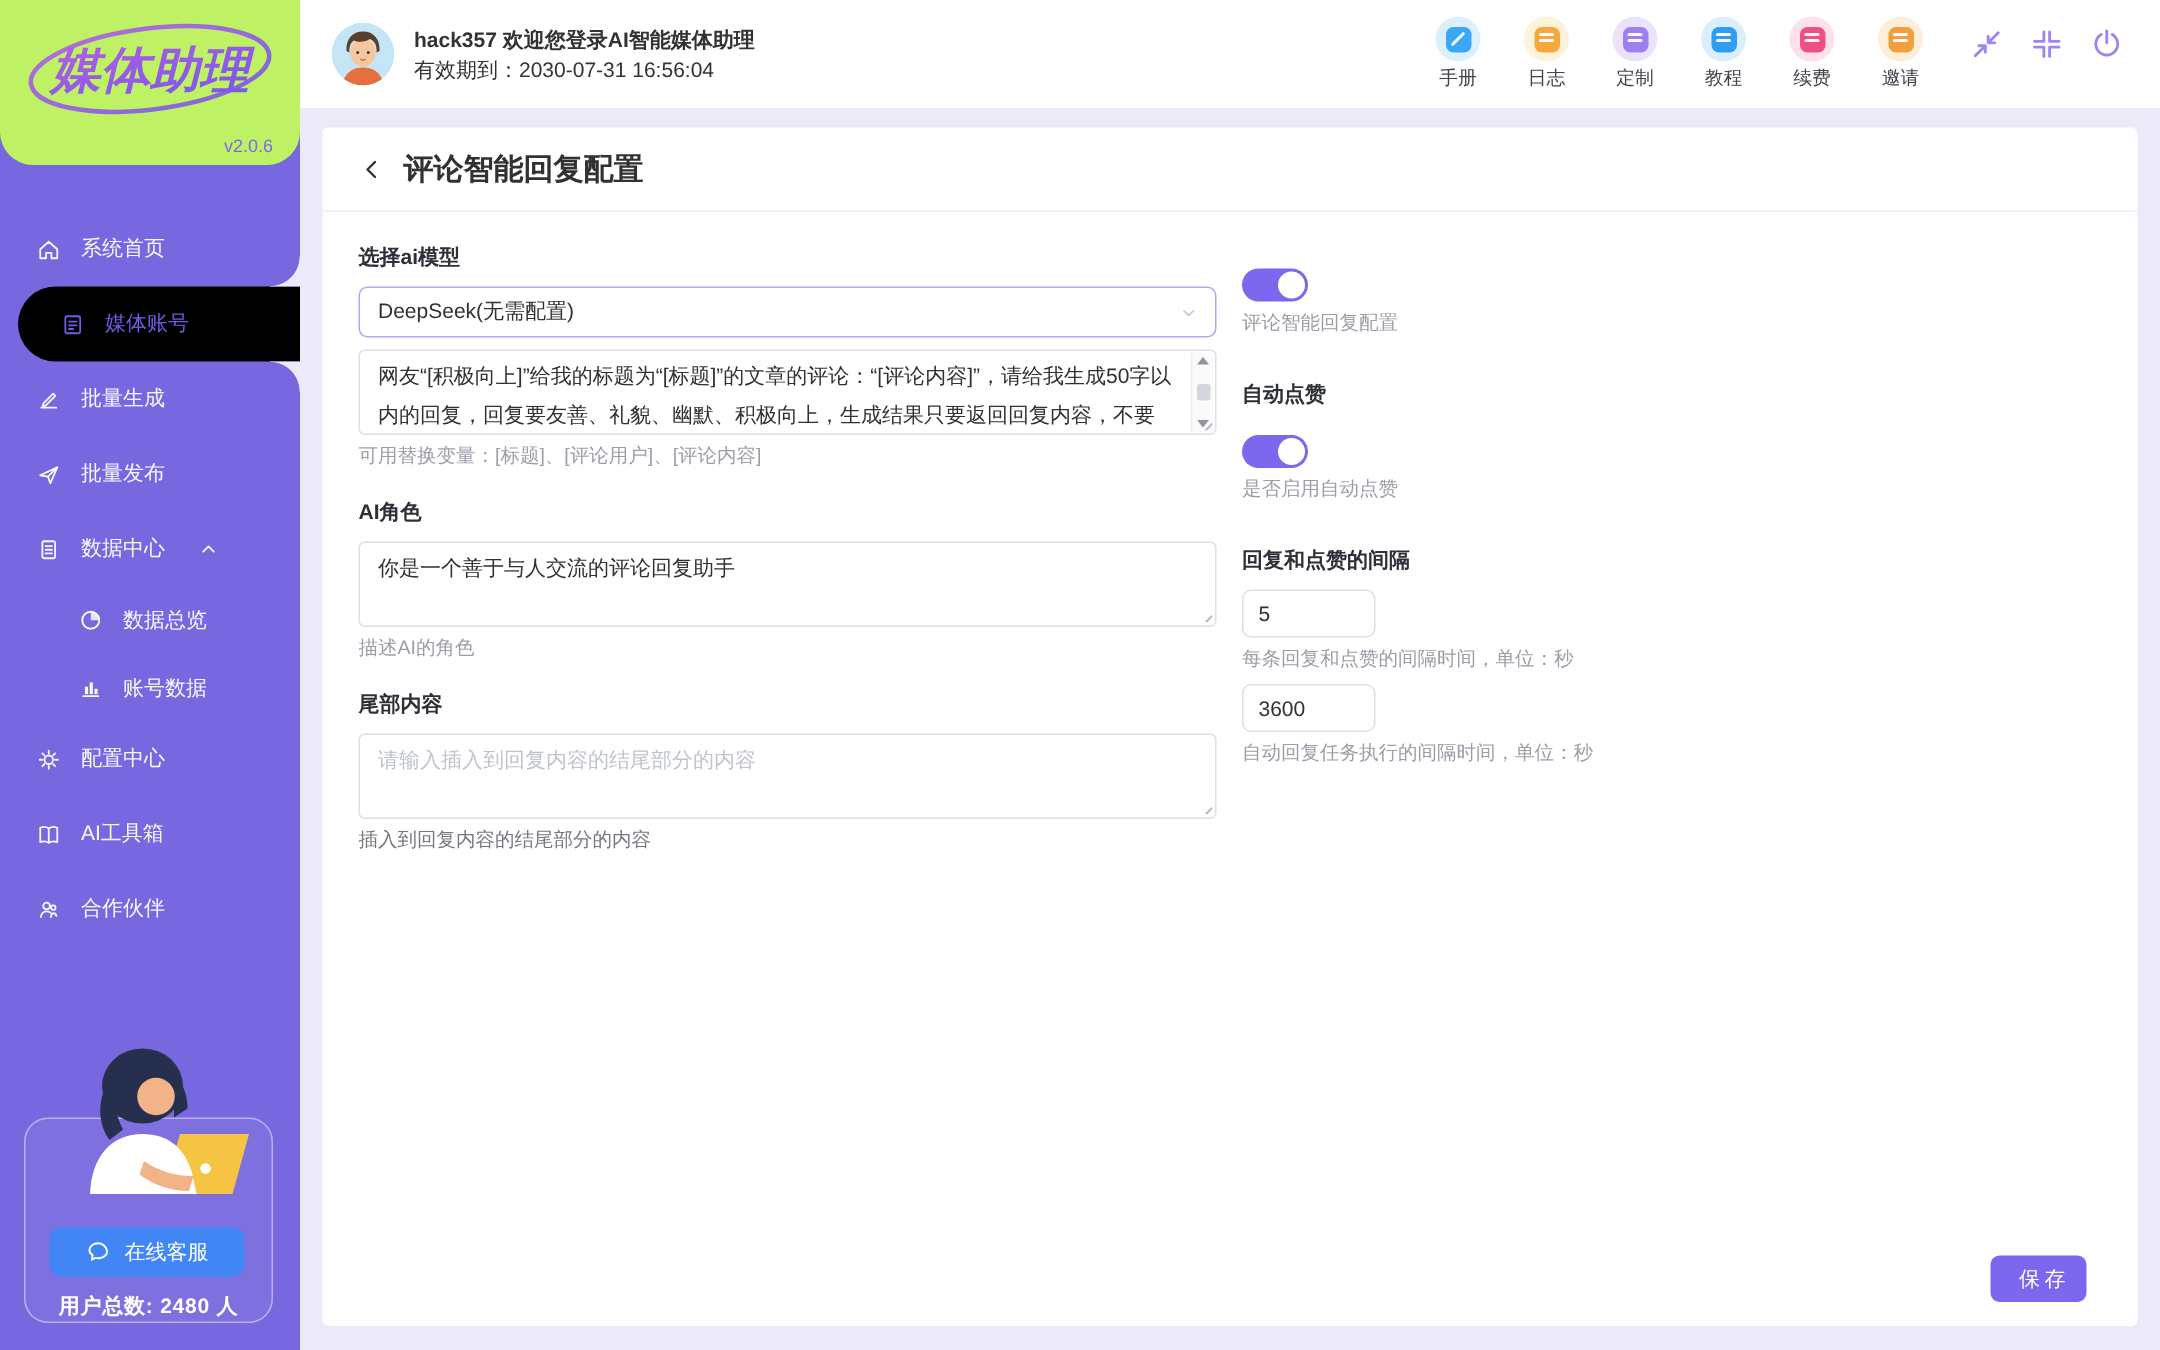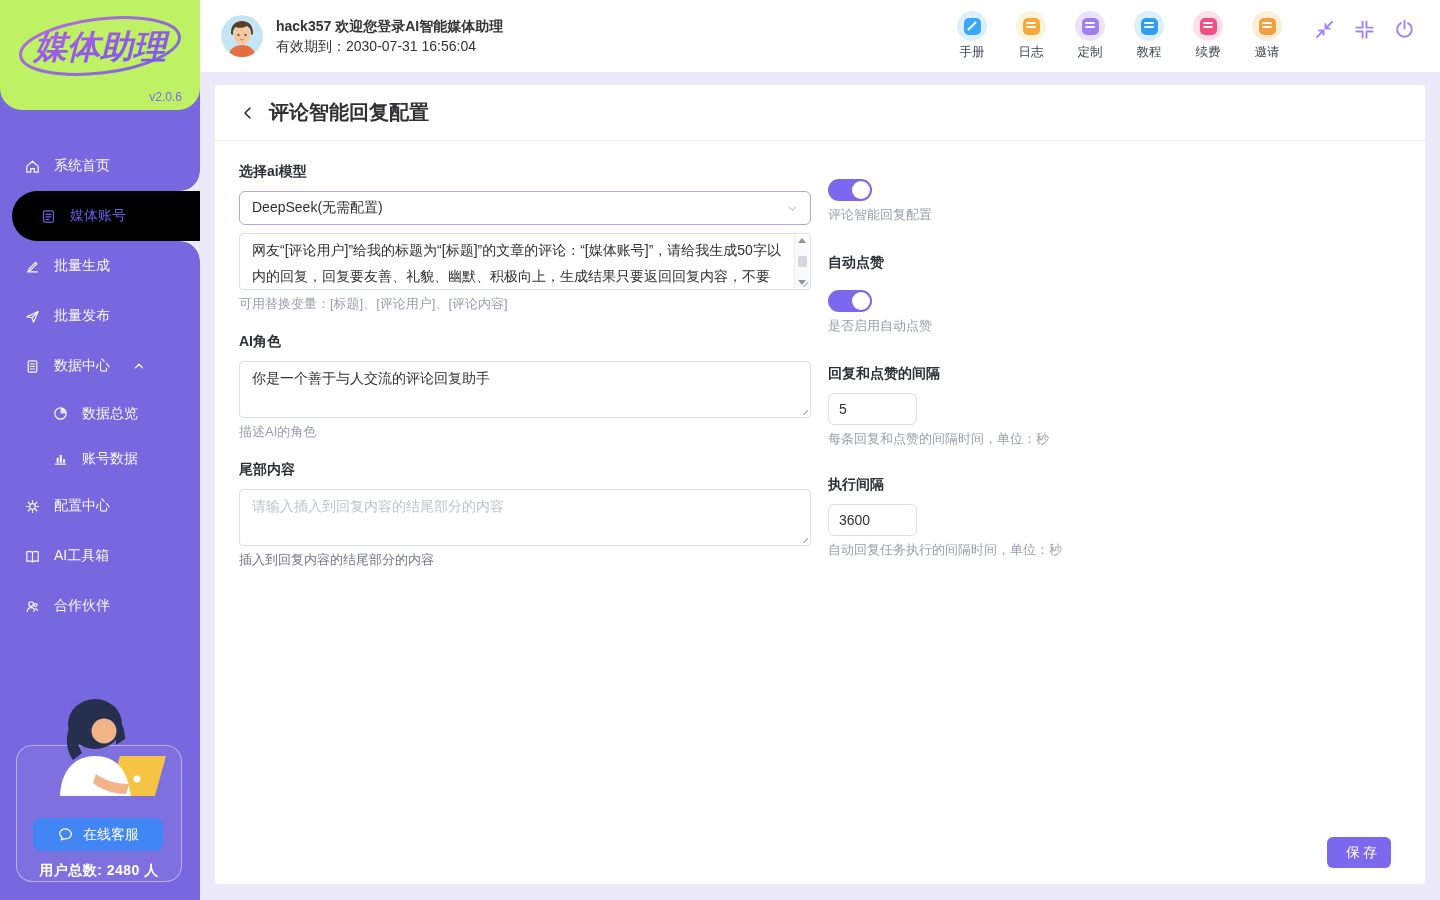--- a/index.html
+++ b/index.html
@@ -301,21 +301,21 @@
   <div class="col-left">
     <div class="flabel">选择ai模型</div>
     <div class="select-box">
       <span class="select-value">DeepSeek(无需配置)</span>
       <svg class="select-arrow" viewBox="0 0 24 24" fill="none" stroke="#C0C4CC" stroke-width="2.2" stroke-linecap="round" stroke-linejoin="round">
           <path d="M5 9l7 7 7-7"></path>
         </svg>
     </div>
 
     <div class="fake-ta">
-      <div class="ta-text">网友“[评论用户]”给我的标题为“[标题]”的文章的评论：“[媒体账号]”，请给我生成50字以内的回复，回复要友善、礼貌、幽默、积极向上，生成结果只要返回回复内容，不要</div>
+      <div class="ta-text">网友“[积极向上]”给我的标题为“[标题]”的文章的评论：“[评论内容]”，请给我生成50字以内的回复，回复要友善、礼貌、幽默、积极向上，生成结果只要返回回复内容，不要</div>
       <div class="ta-scroll">
         <div class="arr-up"></div>
         <div class="thumb"></div>
         <div class="arr-dn"></div>
       </div>
       <div class="grip"></div>
     </div>
     <div class="helper">可用替换变量：[标题]、[评论用户]、[评论内容]</div>
 
     <div class="flabel fieldgap2">AI角色</div>
@@ -338,19 +338,18 @@
     <div class="helper">评论智能回复配置</div>
 
     <div class="flabel gap30">自动点赞</div>
     <div class="switch"></div>
     <div class="helper">是否启用自动点赞</div>
 
     <div class="flabel gap30">回复和点赞的间隔</div>
     <input class="num-input" type="text" value="5" style="">
     <div class="helper">每条回复和点赞的间隔时间，单位：秒</div>
 
-    <div class="flabel gap28">执行间隔</div>
     <input class="num-input" type="text" value="3600" style="">
     <div class="helper">自动回复任务执行的间隔时间，单位：秒</div>
   </div>
 
   <button class="save-btn">保存</button>
 </div>
 
 </body></html>

